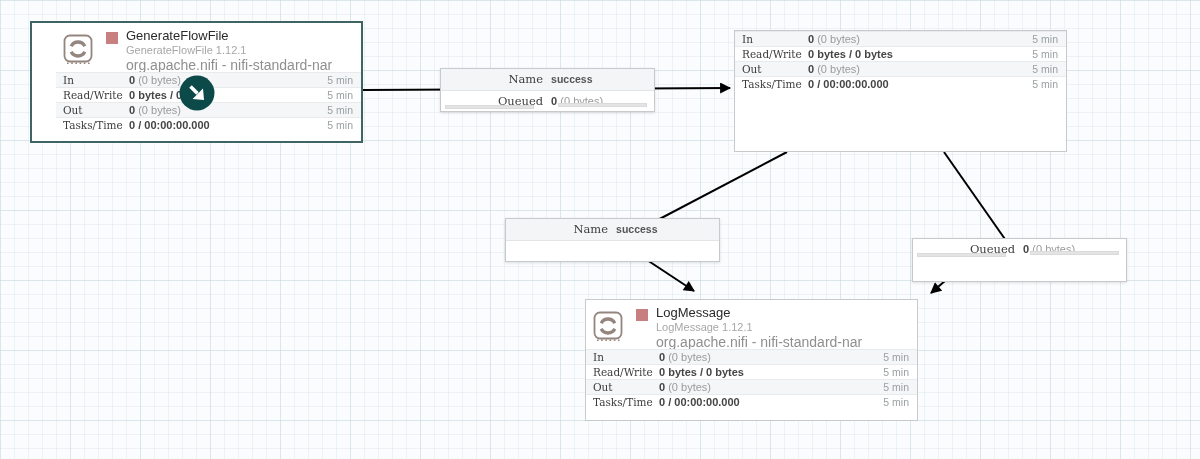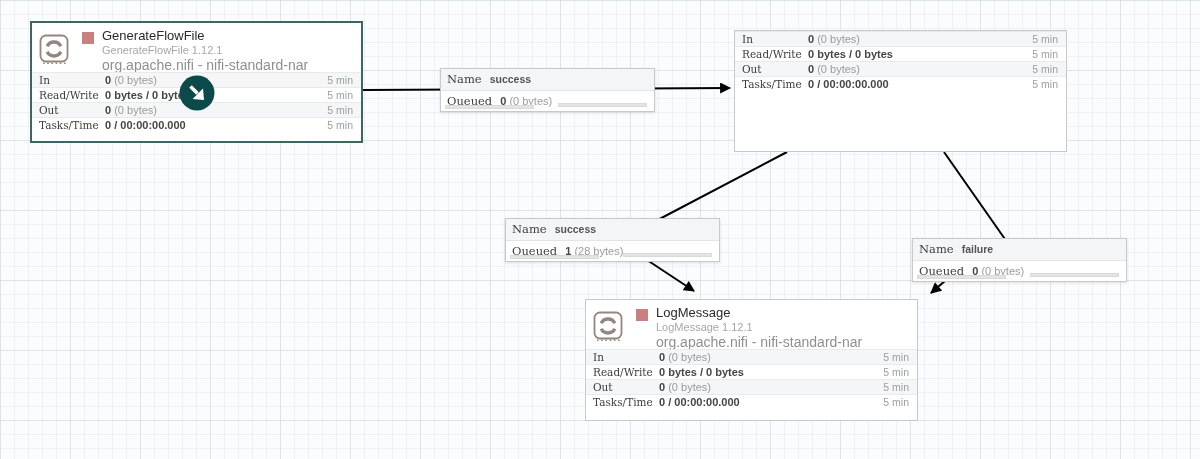--- a/index.html
+++ b/index.html
@@ -20,36 +20,36 @@
   
   #wires{position:absolute;left:0;top:0;width:1200px;height:459px;pointer-events:none;}
   .wire{stroke:#000;stroke-width:2;fill:none;}
 
   
   .conn-label{
     position:absolute;width:215px;height:44px;box-sizing:border-box;
     background:#fff;border:1px solid #c6cacc;box-shadow:0 1px 3px rgba(0,0,0,.12);
     font-size:11px;color:#4a4a4a;
   }
-  .cl-row{position:relative;height:21px;line-height:21px;padding-left:6px;white-space:nowrap;}
+  .cl-row{position:relative;height:21px;line-height:21px;padding-left:6px;white-space:nowrap;text-align:center;}
   .cl-head{background:#f4f5f6;border-bottom:1px solid #e2e4e5;}
   .cl-key{font-family:"DejaVu Serif","Liberation Serif",serif;font-size:11.5px;color:#404040;}
   .cl-name{font-weight:bold;color:#555;margin-left:8px;font-size:10.5px;}
   .cl-count{font-weight:bold;color:#454545;margin-left:8px;}
   .dim{color:#9b9b9b;}
   .bar{position:absolute;height:4px;width:89px;background:#e4e4e4;border:1px solid #dadada;box-sizing:border-box;}
   .bar-left{left:4px;bottom:3px;}
   .bar-right{right:7px;bottom:5px;}
 
   
   .processor{
     position:absolute;width:333px;height:122px;box-sizing:border-box;
     background:#fff;border:1px solid #c6cacc;
   }
-  .processor.selected{border:2px solid #3f6466;}
+  .processor.selected{border:2px solid #3f6466;padding-left:24px;}
   .proc-header{position:relative;height:49px;}
   .proc-icon{position:absolute;left:7px;top:11px;width:30px;height:30px;}
   .run-status{position:absolute;left:50px;top:9px;width:12px;height:12px;background:#c87f7f;}
   .proc-title{position:absolute;left:70px;top:5px;font-size:13px;color:#2a2a2a;}
   .proc-type{position:absolute;left:70px;top:21px;font-size:11px;color:#a7a7a7;}
   .proc-bundle{position:absolute;left:70px;top:34px;font-size:14px;color:#8f8f8f;}
   .stat-row{
     position:relative;height:15px;line-height:14px;box-sizing:border-box;
     border-top:1px solid #e9eaeb;font-size:11px;white-space:nowrap;
     padding-left:7px;display:flex;align-items:center;
@@ -91,31 +91,23 @@
       <span class="cl-key">Queued</span><span class="cl-count">0</span> <span class="dim">(0 bytes)</span>
       <span class="bar bar-left"></span>
       <span class="bar bar-right"></span>
     </div>
   </div>
 
   <div class="conn-label z-label" style="left:505px;top:218px">
     <div class="cl-row cl-head">
       <span class="cl-key">Name</span><span class="cl-name">success</span>
     </div>
-    <div class="cl-row">
-      <span class="cl-key">Queued</span><span class="cl-count">1</span> <span class="dim">(28 bytes)</span>
-      <span class="bar bar-left"></span>
-      <span class="bar bar-right"></span>
-    </div>
   </div>
 
   <div class="conn-label z-label" style="left:912px;top:238px">
-    <div class="cl-row cl-head">
-      <span class="cl-key">Name</span><span class="cl-name">failure</span>
-    </div>
     <div class="cl-row">
       <span class="cl-key">Queued</span><span class="cl-count">0</span> <span class="dim">(0 bytes)</span>
       <span class="bar bar-left"></span>
       <span class="bar bar-right"></span>
     </div>
   </div>
 
   <div class="processor selected z-proc" style="left:30px;top:21px">
     <div class="proc-header">
       <span class="proc-icon">

